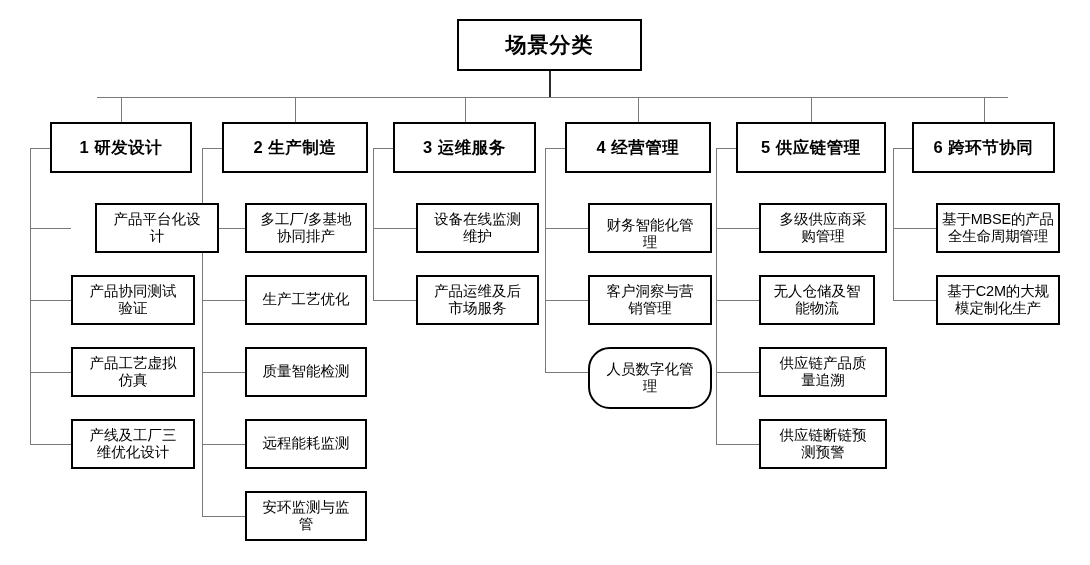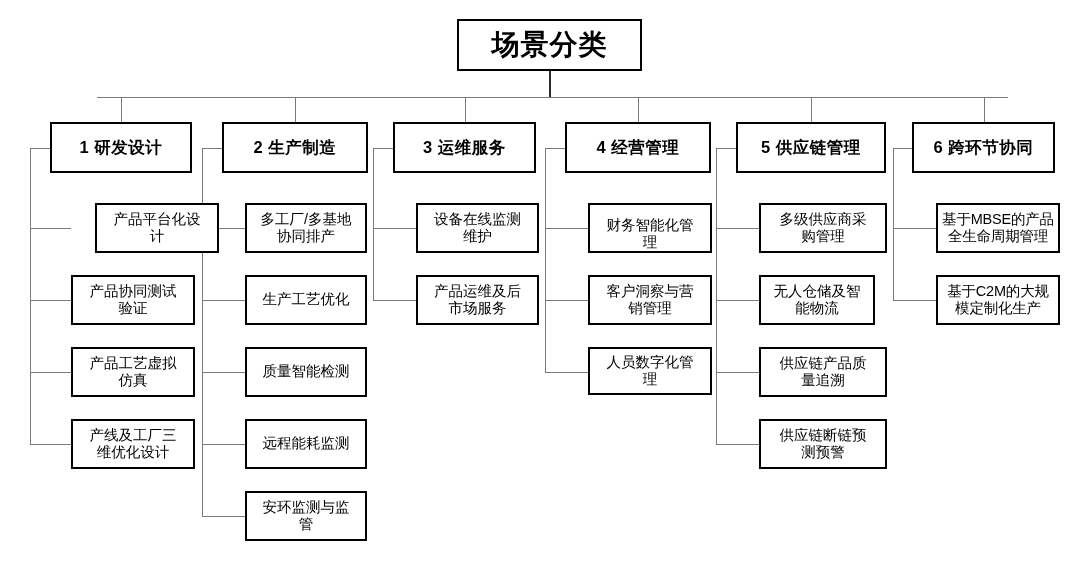--- a/index.html
+++ b/index.html
@@ -33,21 +33,21 @@
     z-index: 5;
   }
   .node .label {
     display: block;
     line-height: 1.18;
     padding: 0 3px;
     white-space: pre-line;
   }
 
   .root {
-    font-size: 28px;
+    font-size: 21px;
     font-weight: bold;
     letter-spacing: 1px;
   }
   .header {
     font-size: 16.5px;
     font-weight: bold;
     letter-spacing: 0.5px;
   }
   .leaf {
     border-width: 2px;
@@ -178,21 +178,21 @@
         <span class="label">4 经营管理</span>
       </div>
       <div class="node leaf" style="left: 588px; top: 203px; width: 124px; height: 50px; align-items: flex-end;">
         <span class="label">财务智能化管
 理</span>
       </div>
       <div class="node leaf" style="left: 588px; top: 275px; width: 124px; height: 50px;">
         <span class="label">客户洞察与营
 销管理</span>
       </div>
-      <div class="node leaf" style="left: 588px; top: 347px; width: 124px; height: 48px;">
+      <div class="node leaf" style="left: 588px; top: 347px; width: 124px; height: 62px; border-radius: 22px;">
         <span class="label">人员数字化管
 理</span>
       </div>
       <div class="node header" style="left: 736px; top: 122px; width: 150px; height: 51px;">
         <span class="label">5 供应链管理</span>
       </div>
       <div class="node leaf" style="left: 759px; top: 203px; width: 128px; height: 50px;">
         <span class="label">多级供应商采
 购管理</span>
       </div>

